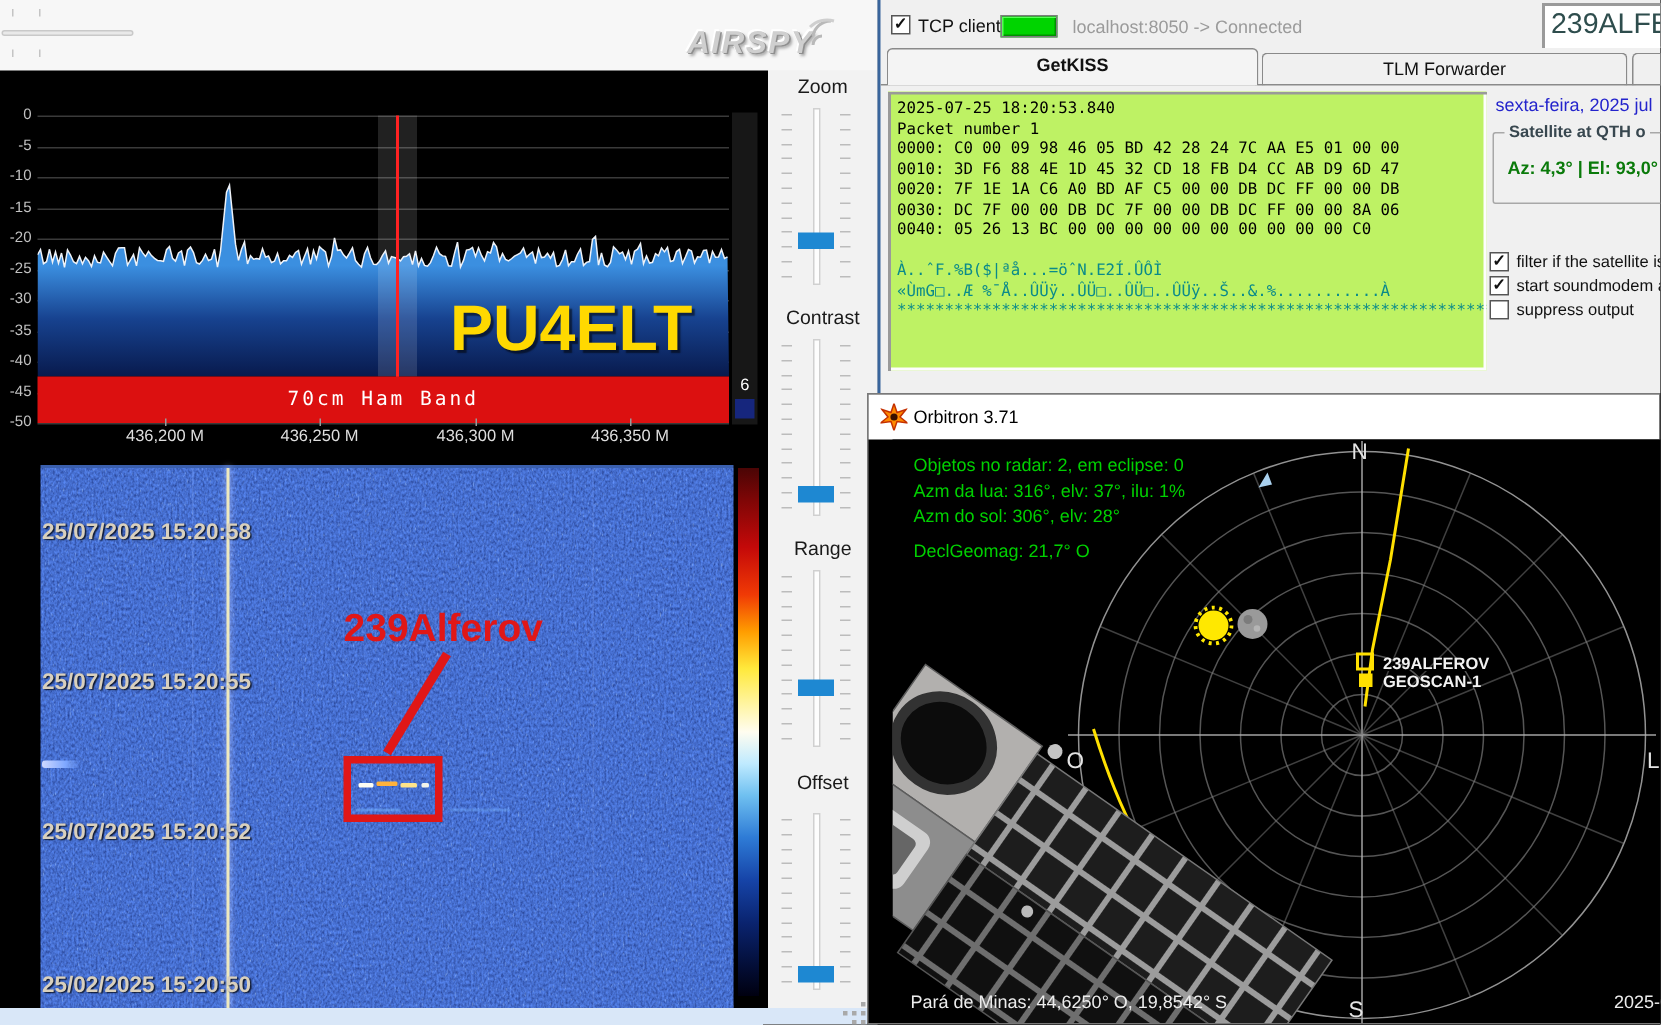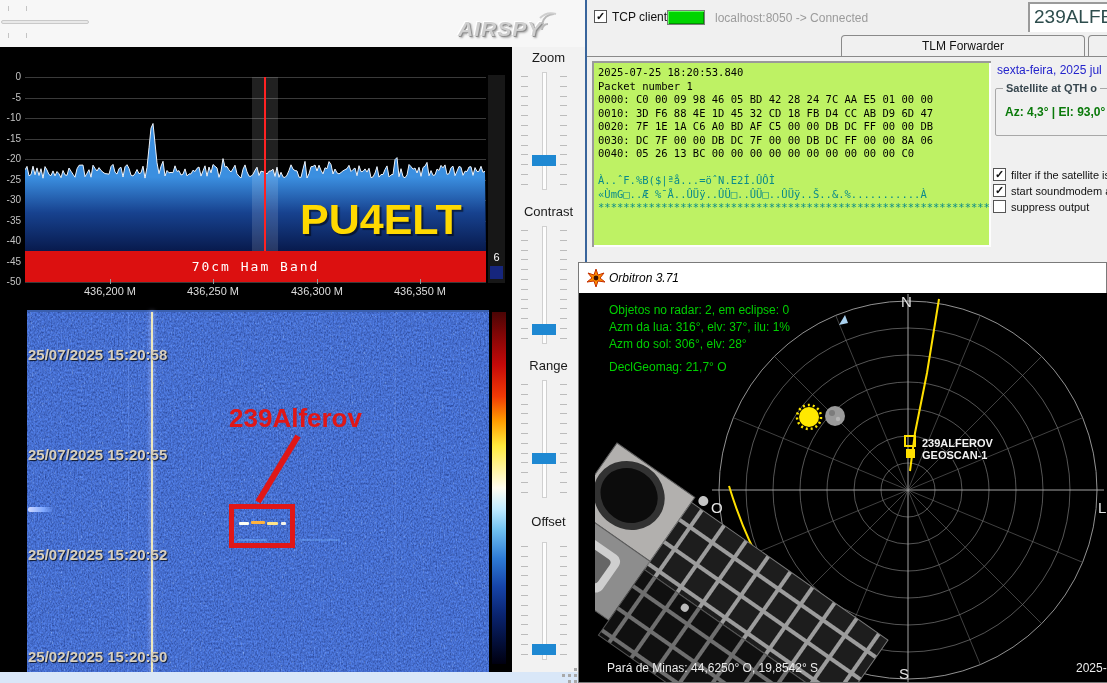--- a/index.html
+++ b/index.html
@@ -99,21 +99,21 @@
   #qth-group { left:408px; top:88px; width:120px; height:48px; border:1px solid #a8a8a8;
                border-radius:2px; }
   #qth-title { left:416px; top:82px; font-size:11px; font-weight:bold; color:#38474f;
                background:#f0f0f0; padding:0 3px; white-space:nowrap; }
   #azel { left:418px; top:105px; font-size:12px; font-weight:bold; color:#0a7a0a; white-space:nowrap;}
   .gk-cb-label { position:absolute; left:424px; font-size:11px; color:#111; white-space:nowrap; }
 
   
   #orbitron { left:578px; top:262px; width:529px; height:421px; background:#000;
               border:1px solid #7a7a7a; z-index:5; }
-  #orb-titlebar { left:0; top:0; width:527px; height:30px; background:#ffffff;font-style:italic; }
+  #orb-titlebar { left:0; top:0; width:527px; height:30px; background:#ffffff; }
   #orb-title { left:30px; top:8px; font-size:12px; color:#000; }
   #orb-body { left:16px; top:30px; width:633px; height:389px; background:#000; overflow:hidden; }
   .orb-info { position:absolute; left:14px; font-size:12px; color:#00d000; white-space:nowrap; }
   .compass { position:absolute; color:#e4e4e4; font-size:15px; }
   .sat-label { position:absolute; color:#f2f2f2; font-size:11px; font-weight:bold;
                text-shadow:1px 1px 0 #000; white-space:nowrap; }
   .orb-status { position:absolute; top:368px; font-size:12px; color:#ececec; white-space:nowrap; }
 </style>
 </head>
 <body>
@@ -356,20 +356,21 @@
       <div class="grip-dot" style="position: absolute; left: 574px; top: 680px;"></div>
     </div>
 
   <div id="getkiss" class="abs">
     <div class="win-check abs" style="left:7px;top:10px;">✓</div>
     <div id="tcp-label" class="abs">TCP client</div>
     <div id="led" class="abs"></div>
     <div id="conn-text" class="abs">localhost:8050 -&gt; Connected</div>
     <div id="sat-box" class="abs">239ALFEROV</div>
 
+    <div class="tab active abs" style="left:4px;width:248px;">GetKISS</div>
     <div class="tab abs" style="left:254px;width:244px;">TLM Forwarder</div>
     <div class="tab abs" style="left:501px;width:30px;"></div>
     <div id="tab-underline" class="abs"></div>
 
     <div id="packet-panel" class="abs"><div>2025-07-25 18:20:53.840</div><div>Packet number 1</div><div>0000: C0 00 09 98 46 05 BD 42 28 24 7C AA E5 01 00 00</div><div>0010: 3D F6 88 4E 1D 45 32 CD 18 FB D4 CC AB D9 6D 47</div><div>0020: 7F 1E 1A C6 A0 BD AF C5 00 00 DB DC FF 00 00 DB</div><div>0030: DC 7F 00 00 DB DC 7F 00 00 DB DC FF 00 00 8A 06</div><div>0040: 05 26 13 BC 00 00 00 00 00 00 00 00 00 00 C0</div><div>&nbsp;</div><div class="decoded">À..ˆF.%B($|ªå...=öˆN.E2Í.ÛÔÌ</div><div class="decoded">«ÙmG□..Æ %¯Å..ÛÜÿ..ÛÜ□..ÛÜ□..ÛÜÿ..Š..&amp;.%...........À</div><div class="decoded">****************************************************************</div></div>
 
     <div id="date-line" class="abs">sexta-feira, 2025 jul</div>
     <div id="qth-group" class="abs"></div>
     <div id="qth-title" class="abs">Satellite at QTH o</div>
     <div id="azel" class="abs">Az: 4,3° | El: 93,0°</div>

